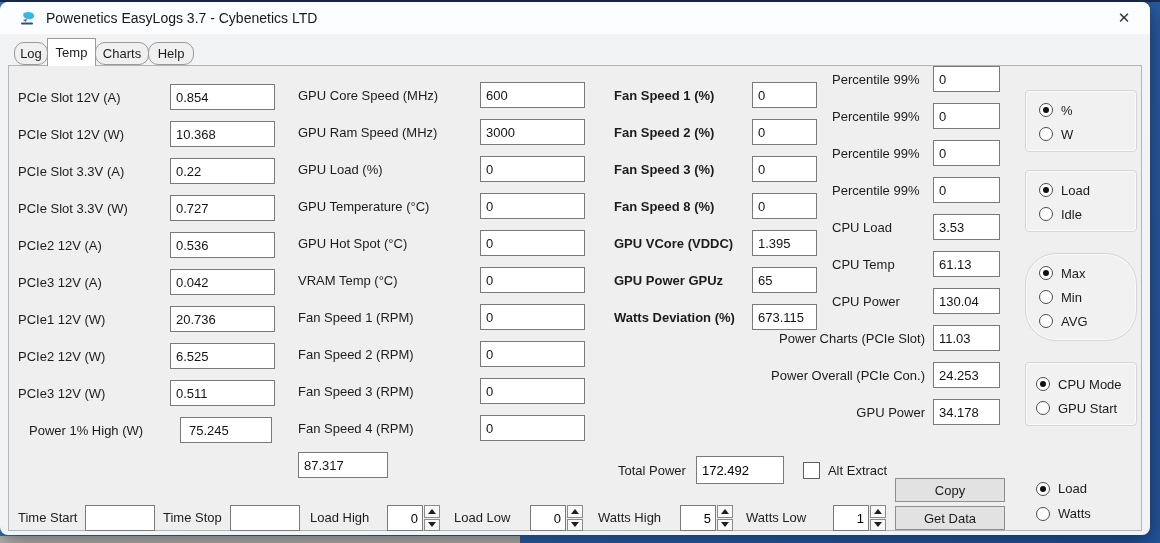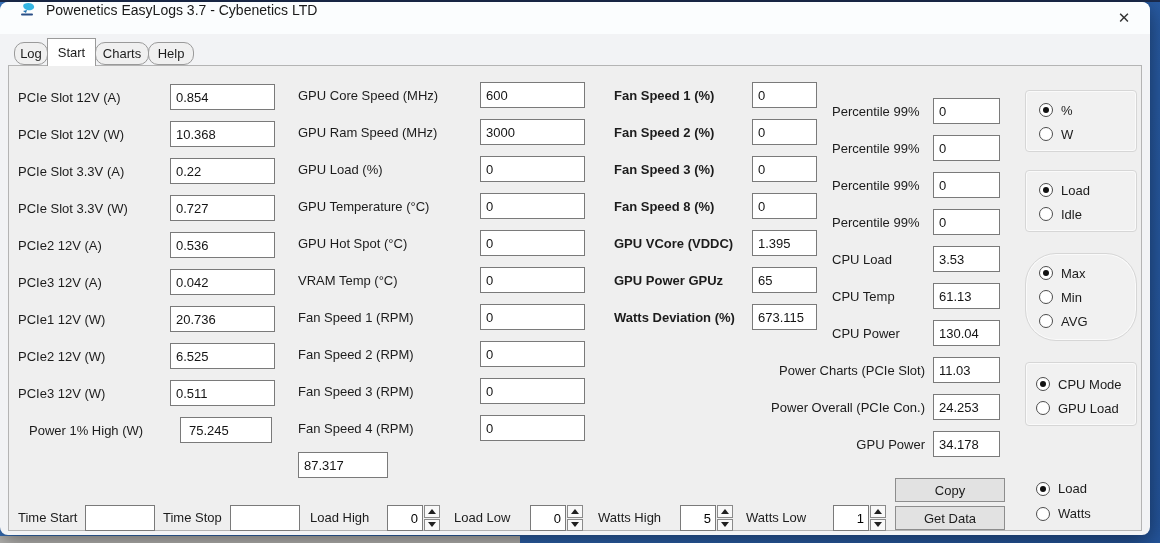--- a/index.html
+++ b/index.html
@@ -13,21 +13,21 @@
   .bottom-gray { position:absolute; left:0; top:536px; width:520px; height:7px; background:#b9b8b5; z-index:0; }
 
   .window {
     position:absolute; left:0; top:2px; width:1150px; height:533px;
     background:#f2f3f5; border-radius:8px;
     box-shadow:0 6px 22px rgba(0,0,0,.45);
     z-index:1; overflow:hidden;
   }
   .titlebar {
     position:absolute; left:0; top:0; width:100%; height:32px;
-    background:#fbfdfe; display:flex; 
+    background:#fbfdfe; display:flex; align-items:center;
     border-radius:8px 8px 0 0;
   }
   .app-icon { width:17px; height:15px; margin-left:20px; flex:0 0 auto; }
   .title-text { margin-left:9px; font-size:14px; color:#191919; }
   .close-btn {
     position:absolute; right:14px; top:5px; width:24px; height:22px;
     display:flex; align-items:center; justify-content:center;
     font-size:15px; color:#333; cursor:default;
   }
 
@@ -64,21 +64,21 @@
   .col2 { left:298px; top:80px; }
   .col2 .lbl { width:182px; }
   .col2 input { width:105px; }
   .col2 .row:last-child .lbl { width:173px; }
   .col2 .row:last-child input { width:90px; }
 
   .col3 { left:614px; top:80px; }
   .col3 .lbl { width:138px;font-weight:bold; }
   .col3 input { width:65px; }
 
-  .col4 { left:700px; top:96px; }
+  .col4 { left:700px; top:64px; }
   .col4 .lbl { width:225px; padding-left:132px; }
   .col4 .row.ralign .lbl { padding-left:0; text-align:right; }
   .col4 input { width:67px; margin-left:8px; }
 
   
   .grp { position:absolute; left:1025px; width:112px; border:1px solid #d6d6d6;
          border-radius:4px; background:#f1f1f1; box-shadow:inset 0 0 0 1px #fafafa; z-index:4; padding-top:7px; }
   .g1 { top:88px;  height:62px; }
   .g2 { top:168px; height:62px; }
   .g3 { top:251px; height:88px;border-radius:31px; }
@@ -136,21 +136,21 @@
     <svg class="app-icon" viewBox="0 0 17 15">
       <path d="M4 2 C8 0 13 1 14 4 C15 7 11 9 7 8 C4 7 2 4 4 2 Z" fill="#35b6e3"></path>
       <path d="M3 9 L7 8 L6 11 Z" fill="#1b6fae"></path>
       <rect x="1" y="11.5" width="12" height="2" rx="1" fill="#2a4f86"></rect>
     </svg>
     <span class="title-text">Powenetics EasyLogs 3.7 - Cybenetics LTD</span>
     <div class="close-btn">✕</div>
   </div>
 
   <div class="tab inactive tab-log">Log</div>
-  <div class="tab active tab-data">Start</div>
+  <div class="tab active tab-data">Temp</div>
   <div class="tab inactive tab-charts">Charts</div>
   <div class="tab inactive tab-help">Help</div>
 
   <div class="page"></div>
 
   <div class="colgrp col1">
     <div class="row">
         <span class="lbl">PCIe Slot 12V (A)</span>
         <input value="0.854" style="">
       </div>
@@ -346,35 +346,41 @@
         <span class="rlbl">AVG</span>
       </div>
   </div>
   <div class="grp g4">
     <div class="ritem">
         <span class="radio checked"></span>
         <span class="rlbl">CPU Mode</span>
       </div>
     <div class="ritem">
         <span class="radio"></span>
-        <span class="rlbl">GPU Load</span>
+        <span class="rlbl">GPU Start</span>
       </div>
   </div>
 
   <div class="bottom-radios">
     <div class="ritem">
         <span class="radio checked"></span>
         <span class="rlbl">Load</span>
       </div>
     <div class="ritem">
         <span class="radio"></span>
         <span class="rlbl">Watts</span>
       </div>
   </div>
 
+  <div class="total-row">
+    <span class="lbl">Total Power</span>
+    <input value="172.492" style="">
+    <span class="checkbox"></span>
+    <span class="cb-lbl">Alt Extract</span>
+  </div>
 
   <div class="btn btn-copy">Copy</div>
   <div class="btn btn-getdata">Get Data</div>
 
   <span class="bb-lbl" style="left:18px">Time Start</span>
   <input class="bb-input" style="left: 85px;" value="">
   <span class="bb-lbl" style="left:163px">Time Stop</span>
   <input class="bb-input" style="left: 230px;" value="">
 
   <span class="bb-lbl" style="left:310px">Load High</span>

